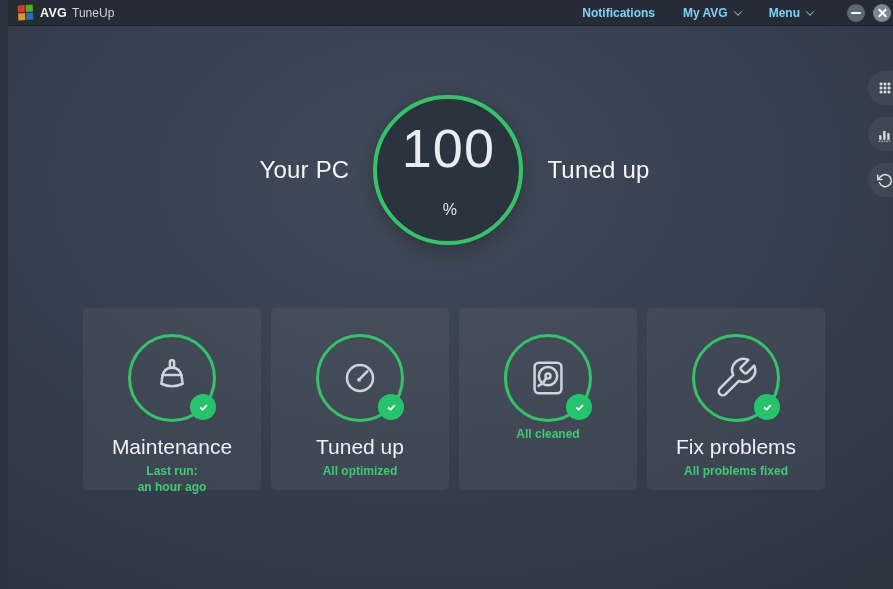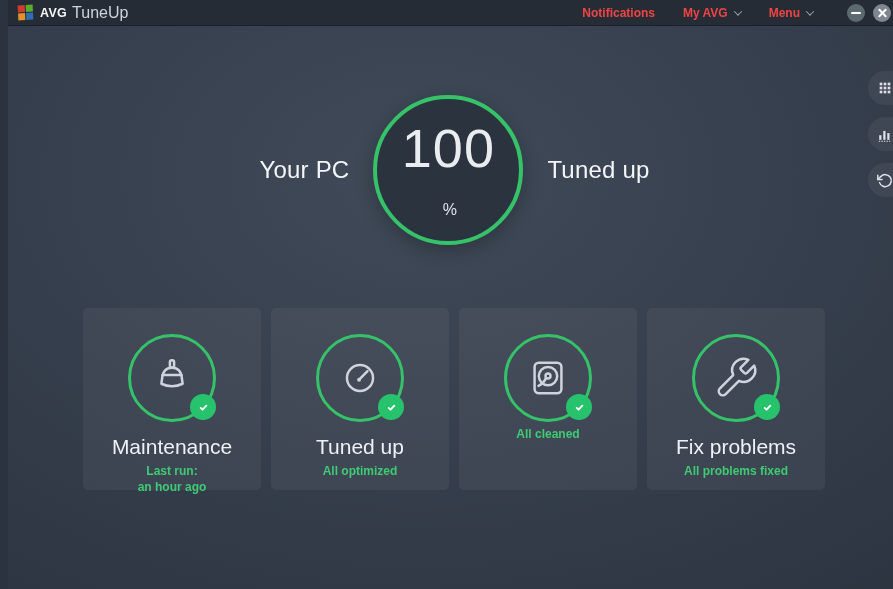--- a/index.html
+++ b/index.html
@@ -25,26 +25,26 @@
   }
   .logo { width:15px; height:15px; margin-left:10px; display:grid;
     grid-template-columns:1fr 1fr; grid-template-rows:1fr 1fr; gap:1px;
     transform:rotate(-3deg); }
   .logo span { display:block; }
   .logo .q1 { background:#cf3a32; }
   .logo .q2 { background:#5aab2b; }
   .logo .q3 { background:#e2922a; }
   .logo .q4 { background:#2f6db5; }
   .brand { margin-left:7px; font-size:12.5px; font-weight:bold; color:#f4f6f8; letter-spacing:.3px; }
-  .product { margin-left:5px; font-size:16px; color:#cdd3da; }
+  .product { margin-left:5px; font-size:12px; color:#cdd3da; }
   .titlebar-right {
     position:absolute; right:10px; top:0; height:26px;
     display:flex; align-items:center; gap:28px;
   }
-  .nav-item { font-size:12px; font-weight:600; color:#ef4444; cursor:default;
+  .nav-item { font-size:12px; font-weight:600; color:#7dd3fc; cursor:default;
     display:flex; align-items:center; gap:7px; }
   .chev { width:6px; height:6px; border-left:1.6px solid #99a1ab; border-bottom:1.6px solid #99a1ab;
     transform:rotate(-45deg) translate(1px,-1px); display:inline-block; }
   .win-btns { display:flex; align-items:center; gap:8px; margin-left:6px; }
   .win-btn { width:18px; height:18px; border-radius:50%; position:relative; cursor:default; }
   .btn-min { background:#5d6970; }
   .btn-close { background:#7e8791; }
   .btn-min i { position:absolute; left:4px; right:4px; top:8px; height:2px; background:#fff; border-radius:1px; }
   .btn-close i, .btn-close i + i { position:absolute; left:3.5px; top:8px; width:11px; height:2px; background:#fff; border-radius:1px; }
   .btn-close i.a { transform:rotate(45deg); }

